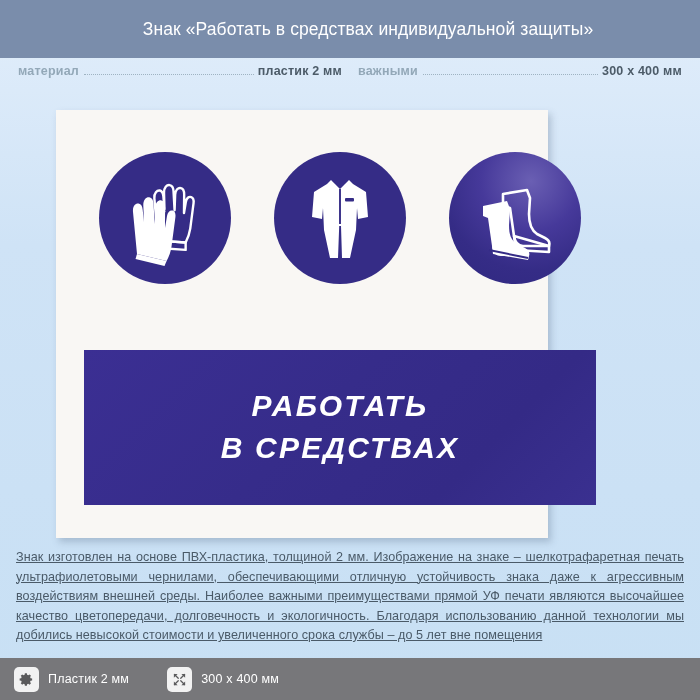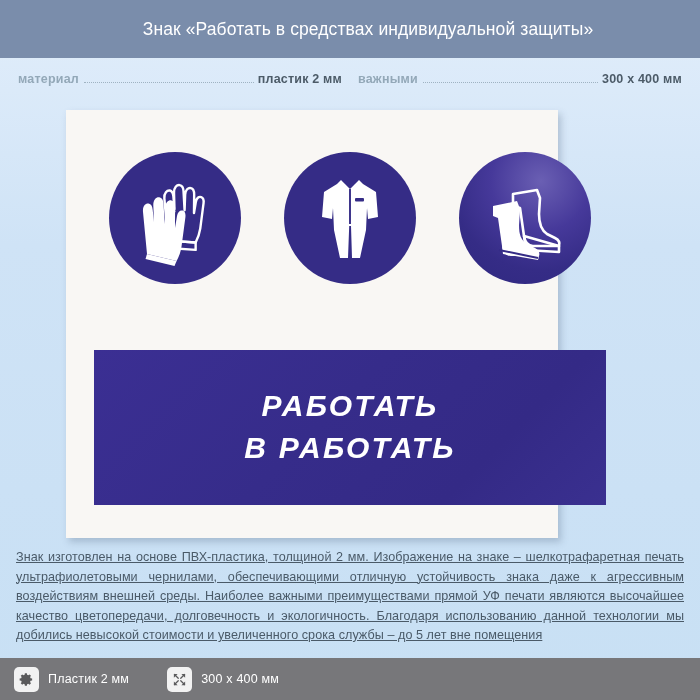--- a/index.html
+++ b/index.html
@@ -35,21 +35,21 @@
     color: #ffffff;
     font-size: 17.5px;
     font-weight: 400;
     letter-spacing: 0.1px;
     white-space: nowrap;
   }
 
   
   .spec-row {
     position: absolute;
-    left: 0; top: 54px;
+    left: 0; top: 46px;
     width: 700px;
     height: 50px;
     display: flex;
     align-items: center;
     padding: 0 18px;
     gap: 16px;
   }
   .spec {
     display: flex;
     align-items: baseline;
@@ -74,21 +74,21 @@
   .spec-value {
     color: #4c5b68;
     font-weight: bold;
     white-space: nowrap;
     letter-spacing: 0.2px;
   }
 
   
   .sign-card {
     position: absolute;
-    left: 66px; top: 110px;
+    left: 56px; top: 110px;
     width: 492px;
     height: 428px;
     background: #f9f7f4;
     box-shadow: 3px 4px 7px rgba(80,100,125,0.30);
   }
 
   .icon-row {
     position: absolute;
     left: 0; top: 28px;
     width: 568px;
@@ -256,21 +256,21 @@
                    L36 88 C30 88 28 84 27 78 L23 50 L18 48 Z" fill="#ffffff"></path>
           <path d="M27 78 L64 88 L63 92 L28 86 Z" fill="#ffffff"></path>
           <path d="M24 82 L63 90" stroke="#352c86" stroke-width="2" fill="none"></path>
         </svg>
       </div>
 
     </div>
 
     <div class="banner">
       <div class="banner-line">РАБОТАТЬ</div>
-      <div class="banner-line">В РАБОТАТЬ</div>
+      <div class="banner-line">В СРЕДСТВАХ</div>
     </div>
 
   </div>
 
   <div class="description">Знак изготовлен на основе ПВХ-пластика, толщиной 2 мм. Изображение на знаке – шелкотрафаретная печать ультрафиолетовыми чернилами, обеспечивающими отличную устойчивость знака даже к агрессивным воздействиям внешней среды. Наиболее важными преимуществами прямой УФ печати являются высочайшее качество цветопередачи, долговечность и экологичность. Благодаря использованию данной технологии мы добились невысокой стоимости и увеличенного срока службы – до 5 лет вне помещения</div>
 
   <div class="footer">
 
     <div class="footer-item">
       <span class="footer-icon">

